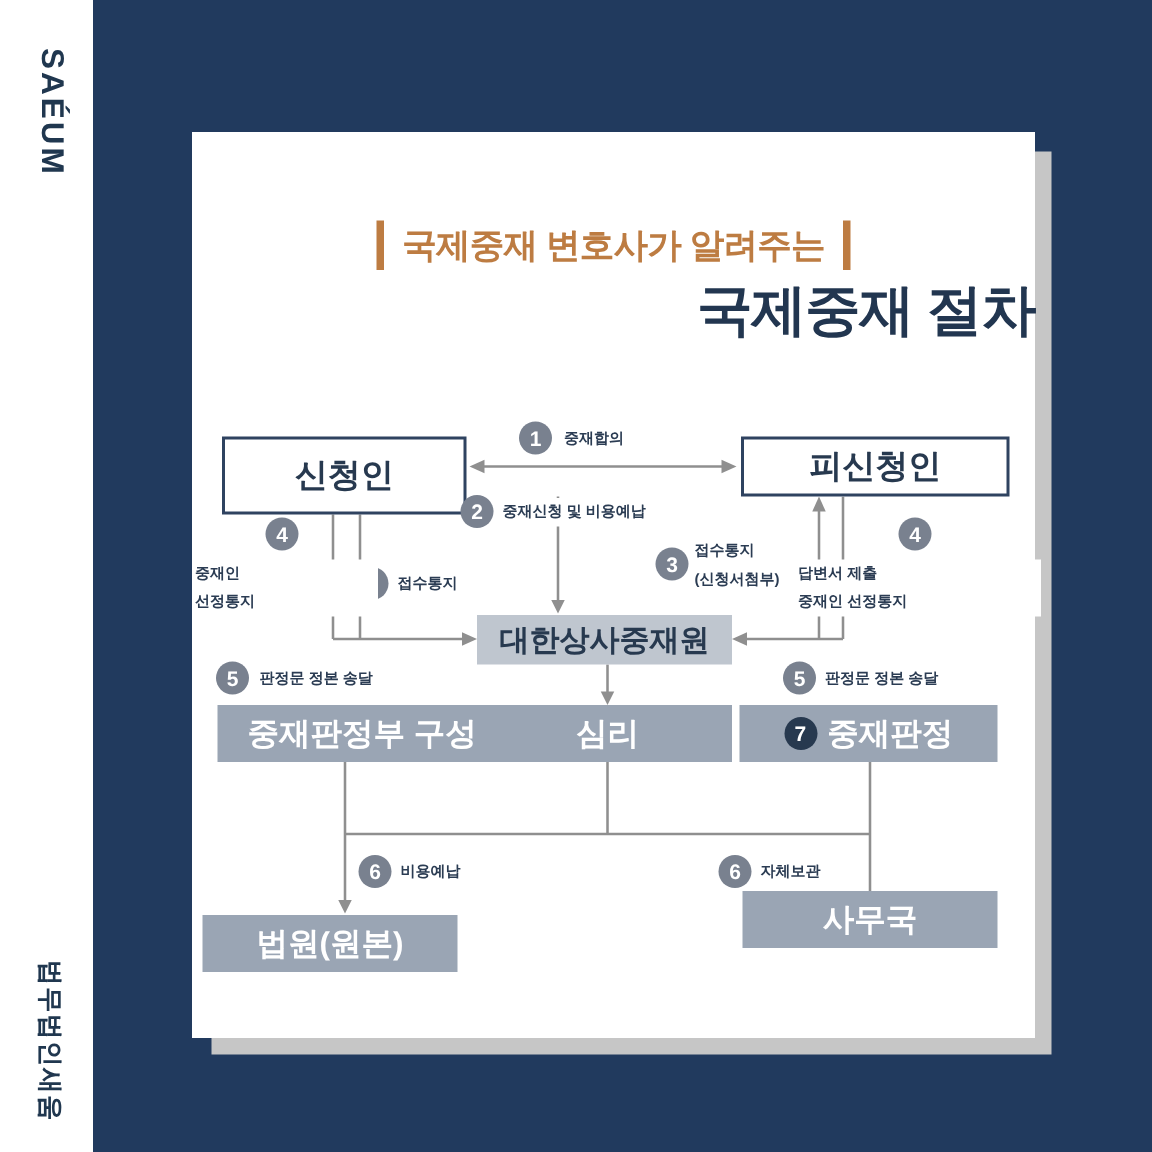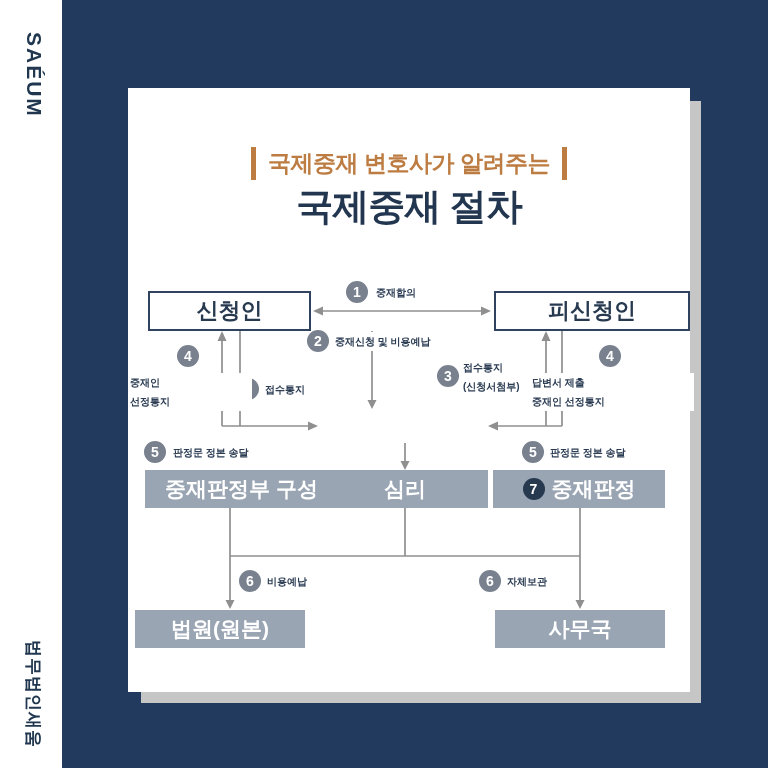--- a/index.html
+++ b/index.html
@@ -14,21 +14,21 @@
   .brand-bottom{left:45px;top:640px;font-size:17px;letter-spacing:1px;}
 
   
   .card{position:absolute;left:128px;top:88px;width:562px;height:604px;background:#ffffff;
     box-shadow:12px 12px 0 -1px #c6c6c6;}
 
   
   .eyebrow-row{position:absolute;left:128px;top:147px;width:562px;text-align:center;}
   .eyebrow{display:inline-block;padding:1px 12px;border-left:5px solid #bd7c42;border-right:5px solid #bd7c42;
     color:#bd7c42;font-size:23px;font-weight:800;letter-spacing:-0.5px;}
-  .title-row{position:absolute;left:128px;top:182px;width:562px;text-align:center;
+  .title-row{position:absolute;left:128px;top:182px;width:562px;text-align:right;
     color:#223650;font-size:37px;font-weight:800;letter-spacing:-1px;}
 
   
   svg.arrows{position:absolute;left:0;top:0;pointer-events:none;}
   svg.arrows line{stroke:#8f8f8f;stroke-width:1.7;}
   svg.arrows polygon{fill:#8f8f8f;}
 
   
   .box{position:absolute;display:flex;align-items:center;justify-content:center;font-weight:700;box-sizing:border-box;}
   .box-outline{background:#ffffff;border:2px solid #2f4360;color:#27394f;font-size:22px;}
@@ -96,33 +96,34 @@
       <line x1="405" y1="508" x2="405" y2="556"></line>
       <line x1="580" y1="508" x2="580" y2="556"></line>
       <line x1="230" y1="556" x2="580" y2="556"></line>
       <line x1="230" y1="556" x2="230" y2="601"></line>
       <polygon points="230,609 225.5,600 234.5,600"></polygon>
       <line x1="580" y1="556" x2="580" y2="601"></line>
       <polygon points="580,609 575.5,600 584.5,600"></polygon>
     </g>
   </svg>
 
-  <div class="box box-outline" style="left:148px;top:291px;width:163px;height:40px;">신청인</div>
-  <div class="box box-outline" style="left:494px;top:291px;width:196px;height:40px;font-family:Liberation Serif, serif;">피신청인</div>
+  <div class="box box-outline" style="left:148px;top:291px;width:163px;height:52px;">신청인</div>
+  <div class="box box-outline" style="left:494px;top:291px;width:179px;height:40px;font-family:Liberation Serif, serif;">피신청인</div>
 
+  <div class="box box-kcab" style="left:318px;top:410px;width:170px;height:33px;">대한상사중재원</div>
 
   <div class="box box-gray" style="left:145px;top:470px;width:193px;height:38px;">중재판정부 구성</div>
   <div class="box box-gray" style="left:322px;top:470px;width:166px;height:38px;">심리</div>
   <div class="box box-gray" style="left:493px;top:470px;width:172px;height:38px;">
     <span class="chip-inline">7</span>
     <span>중재판정</span>
   </div>
 
   <div class="box box-gray" style="left:135px;top:610px;width:170px;height:38px;">법원(원본)</div>
-  <div class="box box-gray" style="left:495px;top:610px;width:170px;height:38px;">사무국</div>
+  <div class="box box-gray" style="left:495px;top:594px;width:170px;height:38px;">사무국</div>
 
   <div class="chip" style="left:346px;top:281px;">1</div>
   <div class="chip" style="left:307px;top:330px;">2</div>
   <div class="chip" style="left:237px;top:378px;">3</div>
   <div class="chip" style="left:437px;top:365px;">3</div>
   <div class="chip" style="left:177px;top:345px;">4</div>
   <div class="chip" style="left:599px;top:345px;">4</div>
   <div class="chip" style="left:144px;top:441px;">5</div>
   <div class="chip" style="left:522px;top:441px;">5</div>
   <div class="chip" style="left:239px;top:570px;">6</div>

